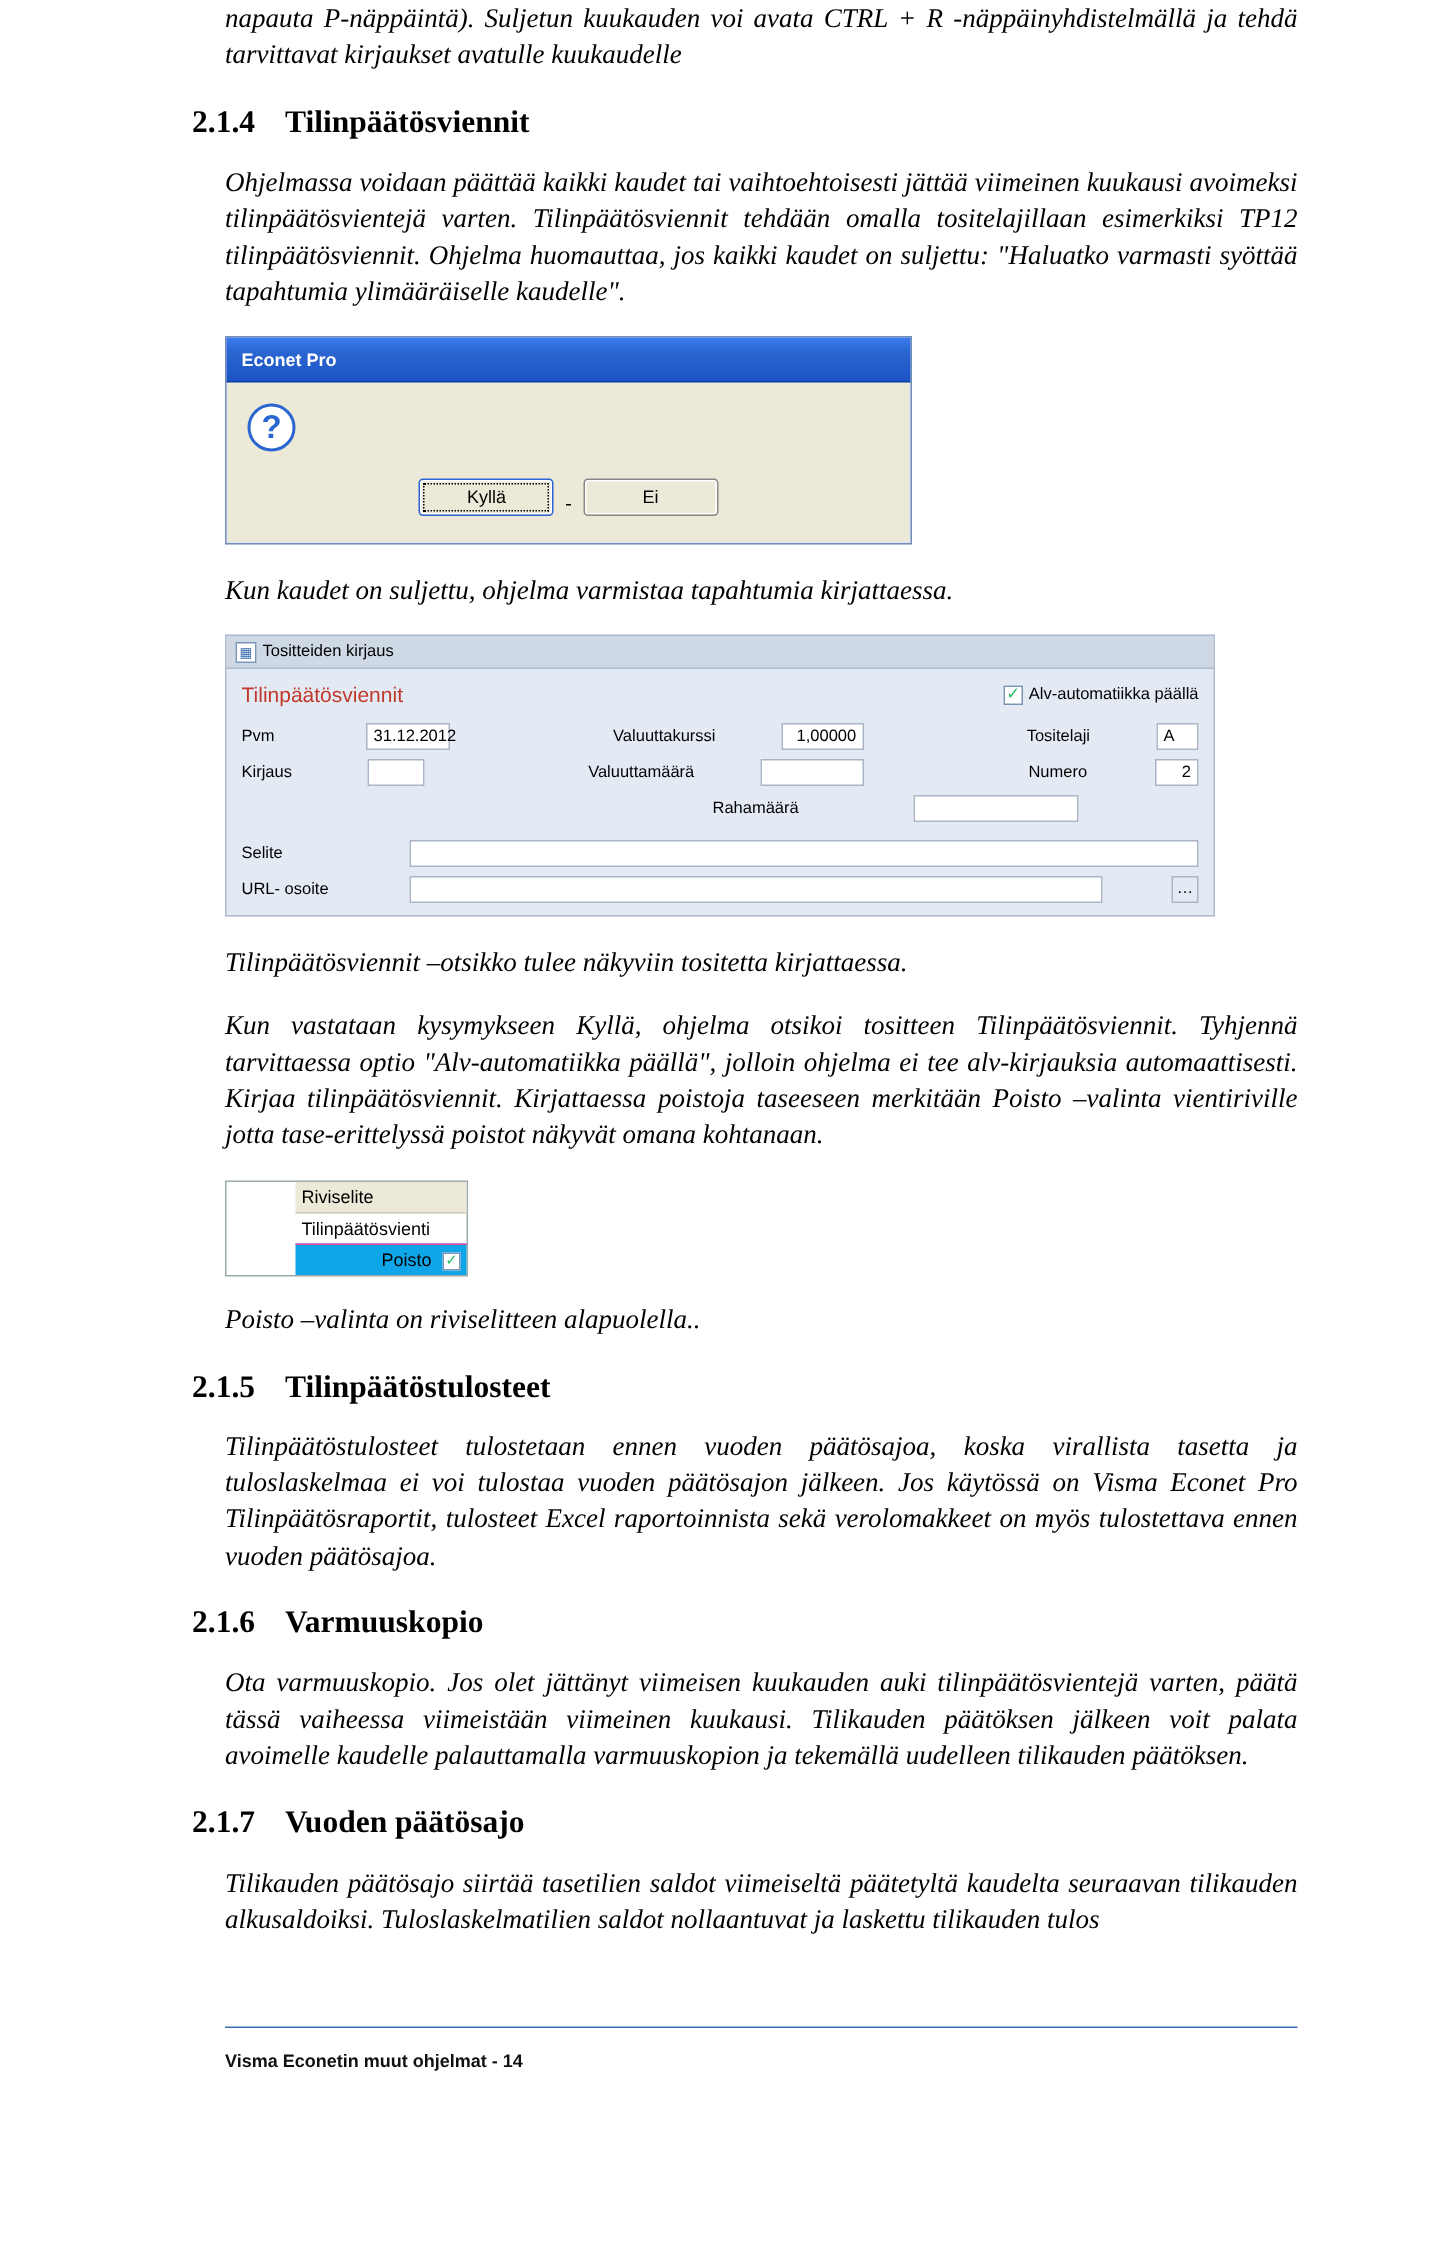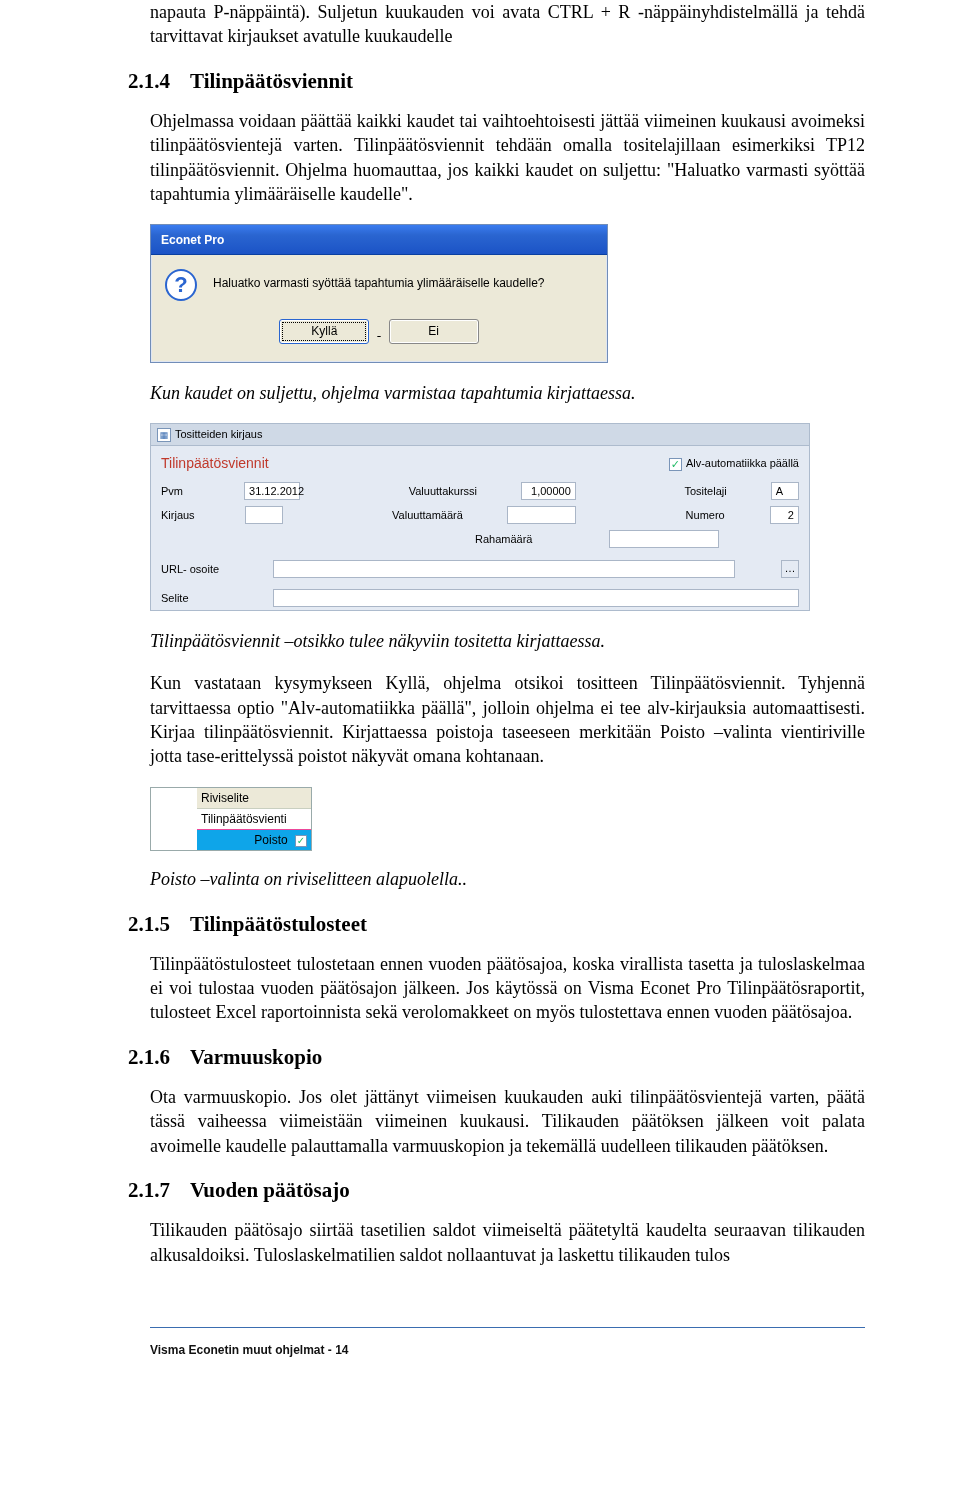--- a/index.html
+++ b/index.html
@@ -6,21 +6,21 @@
   body {
     margin: 0;
     font-family: "Times New Roman", Times, serif;
     color: #000;
     background: #fff;
     width: 960px;
     padding: 0 95px 40px 150px;
     font-size: 18px;
     line-height: 1.35;
   }
-  .para { text-align: justify; margin: 0 0 18px 0; }
+  .para { text-align: justify; margin: 0 0 18px 0; font-style: italic; }
   .italic { font-style: italic; }
   h3 { font-size: 21px; font-weight: bold; margin: 18px 0 14px 0; }
   h3 .num { display: inline-block; min-width: 62px; margin-left: 40px; }
   .neg-indent { margin-left: -62px; }
   .footer {
     margin-top: 60px;
     border-top: 1.5px solid #3a6db0;
     padding-top: 8px;
   }
   .footer-small {
@@ -141,21 +141,20 @@
 </h3>
 
 <p class="para">Ohjelmassa voidaan päättää kaikki kaudet tai vaihtoehtoisesti jättää viimeinen kuukausi avoimeksi tilinpäätösvientejä varten. Tilinpäätösviennit tehdään omalla tositelajillaan esimerkiksi TP12 tilinpäätösviennit. Ohjelma huomauttaa, jos kaikki kaudet on suljettu: "Haluatko varmasti syöttää tapahtumia ylimääräiselle kaudelle".</p>
 
 <div class="dialog1">
   <div class="dlg1-title">
     <span>Econet Pro</span>
   </div>
   <div class="dlg1-body">
     <div class="dlg1-icon">?</div>
-    <div class="dlg1-text">Haluatko varmasti syöttää tapahtumia ylimääräiselle kaudelle?</div>
   </div>
   <div class="dlg1-btns">
     <span class="btn focus">Kyllä</span>
     <span class="btn">Ei</span>
   </div>
 </div>
 
 <p class="para italic">Kun kaudet on suljettu, ohjelma varmistaa tapahtumia kirjattaessa.</p>
 
 <div class="form-shot">
@@ -190,28 +189,28 @@
     <span class="form-inp" style="width:42px;justify-content:flex-end">2</span>
   </div>
   <div class="form-row">
     <span class="form-lbl"></span>
     <span style="width:78px"></span>
     <span style="width:36px"></span>
     <span class="form-lbl-w">Rahamäärä</span>
     <span class="form-inp small" style="width:110px"></span>
   </div>
   <div style="height:6px"></div>
+  <div class="form-row">
+    <span class="form-lbl">Selite</span>
+    <span class="form-inp full"></span>
+  </div>
   <div class="form-row" style="padding-bottom:8px">
     <span class="form-lbl">URL- osoite</span>
     <span class="form-inp full"></span>
     <span class="btn-dots">…</span>
-  </div>
-  <div class="form-row">
-    <span class="form-lbl">Selite</span>
-    <span class="form-inp full"></span>
   </div>
 </div>
 
 <p class="para italic">Tilinpäätösviennit –otsikko tulee näkyviin tositetta kirjattaessa.</p>
 
 <p class="para">Kun vastataan kysymykseen Kyllä, ohjelma otsikoi tositteen Tilinpäätösviennit. Tyhjennä tarvittaessa optio "Alv-automatiikka päällä", jolloin ohjelma ei tee alv-kirjauksia automaattisesti. Kirjaa tilinpäätösviennit. Kirjattaessa poistoja taseeseen merkitään Poisto –valinta vientiriville jotta tase-erittelyssä poistot näkyvät omana kohtanaan.</p>
 
 <div class="rivi-shot">
   <div class="rivi-hdr">Riviselite</div>
   <div class="rivi-row">Tilinpäätösvienti</div>

